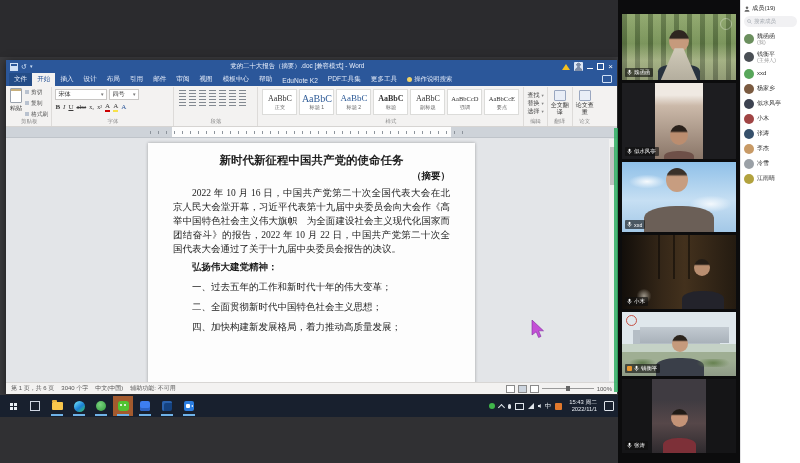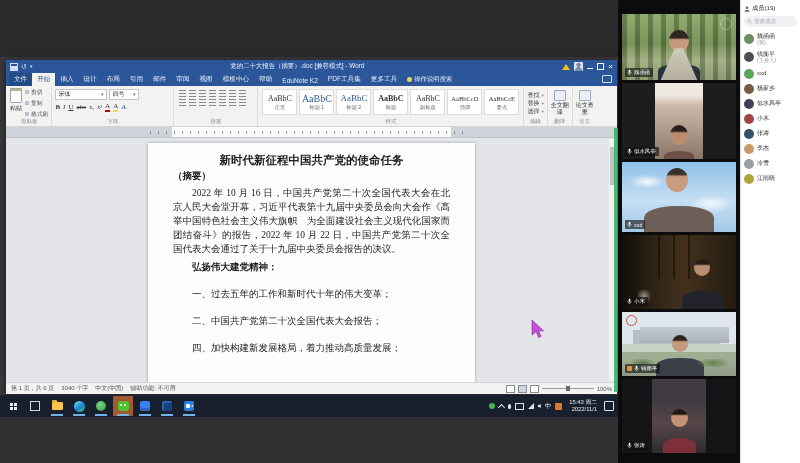--- a/index.html
+++ b/index.html
@@ -80,25 +80,25 @@
   .rwhite{position:absolute;left:166px;width:279px;top:0;bottom:0;background:#fdfdfd}
   .rticks{position:absolute;left:144px;right:150px;top:4px;height:3px;
           background:repeating-linear-gradient(90deg,#8d949c 0 1px,transparent 1px 8px)}
 
   
   .docarea{position:absolute;left:0;top:78px;width:100%;height:244px;background:#e3e5e8;overflow:hidden}
   .page{position:absolute;left:142px;top:5px;width:327px;height:420px;background:#fdfdfd;
         box-shadow:0 0 3px rgba(0,0,0,.3);padding:9px 25px 0;box-sizing:border-box;
         font-family:"Liberation Serif",serif;color:#1c1c1c}
   .dtitle{text-align:center;font-size:11.5px;font-weight:bold;line-height:16px}
-  .dsub{text-align:left;font-size:9.5px;font-weight:bold;line-height:15px;margin-top:1px}
+  .dsub{text-align:right;font-size:9.5px;font-weight:bold;line-height:15px;margin-top:1px}
   .dp{font-size:9.5px;line-height:14px;text-align:justify;text-indent:2em;margin:2px 0 0}
   .mis{text-decoration:underline wavy #d33;text-underline-offset:1px}
   .dheading{font-weight:bold;text-indent:2em;font-size:9.5px;line-height:14px;margin-top:4px}
-  .ditem{font-size:9.5px;line-height:14px;text-indent:2em;margin-top:13px}
+  .ditem{font-size:9.5px;line-height:14px;text-indent:2em;margin-top:6px}
   .ditem:nth-child(4),.ditem:nth-child(5){text-indent:1em}
   .vscroll{position:absolute;right:1px;top:1px;bottom:1px;width:7px;background:#f1f1f1}
   .vthumb{position:absolute;top:8px;left:1px;width:5px;height:38px;background:#c2c2c2}
 
   
   .wstatus{position:absolute;bottom:0;left:0;right:0;height:12px;background:#f3f2f1;border-top:1px solid #d8d6d4;
            display:flex;align-items:center;font-size:6px;color:#555;padding:0 5px;gap:7px;box-sizing:border-box;white-space:nowrap}
   .wsright{margin-left:auto;display:flex;align-items:center;gap:3px}
   .vicon{width:7px;height:6px;border:1px solid #8a8a8a;background:#fff}
   .vicon.sel{background:#cdd5df}
@@ -403,21 +403,21 @@
       </div>
 
       <div class="docarea">
         <div class="page">
           <div class="dtitle">新时代新征程中国共产党的使命任务</div>
           <div class="dsub">（摘要）</div>
           <p class="dp">2022 年 10 月 16 日，中国共产党第二十次全国代表大会在北京人民大会堂开幕，习近平代表第十九届中央委员会向大会作《高举中国特色社会主义伟大旗帜　为全面建设社会主义现代化国家而团结奋斗》的报告，2022 年 10 月 22 日，中国共产党第二十次全国代表大会通过了关于十九届中央委员会报告的决议。</p>
           <div class="dheading">弘扬伟大建党精神：</div>
           <div>
               <div class="ditem">一、过去五年的工作和新时代十年的伟大变革；</div>
-              <div class="ditem">二、中国共产党第二十次全国代表大会报告；</div>
+              <div class="ditem">二、全面贯彻新时代中国特色社会主义思想；</div>
               <div class="ditem">四、加快构建新发展格局，着力推动高质量发展；</div>
             </div>
         </div>
         <div class="vscroll">
           <div class="vthumb"></div>
         </div>
       </div>
 
       <div class="wstatus">
         <span>第 1 页，共 6 页</span>

